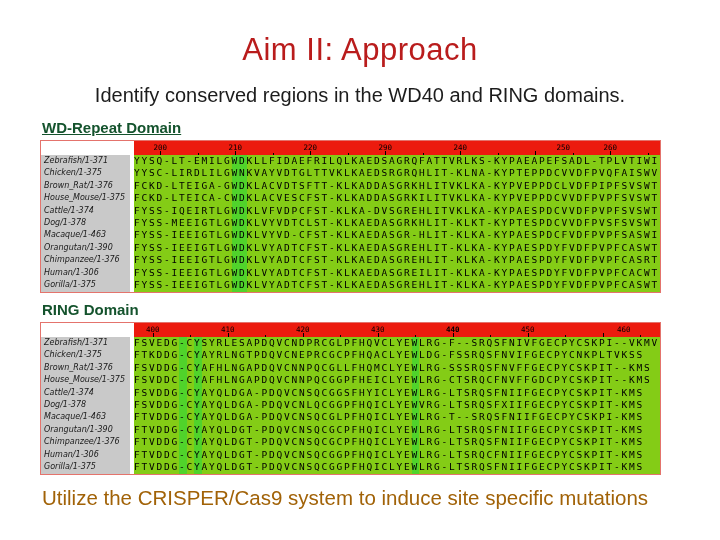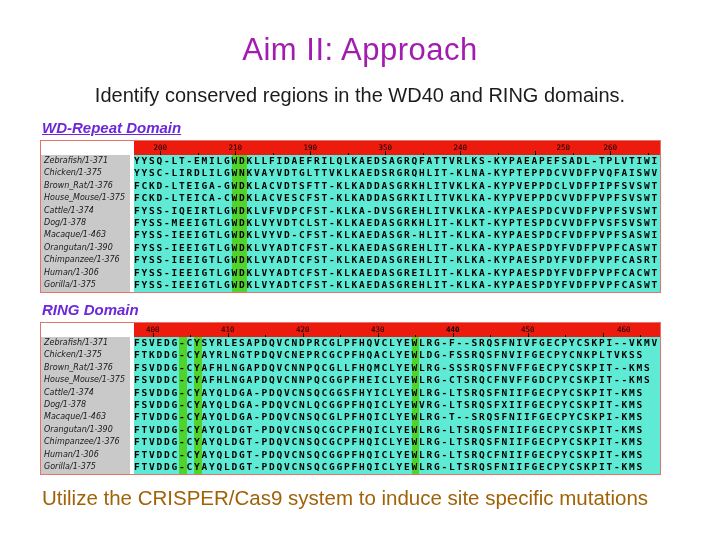--- a/index.html
+++ b/index.html
@@ -2,57 +2,57 @@
 <html><head>
 <meta charset="utf-8">
 <style>
   html,body { margin:0; padding:0; }
   .slide {
     position:relative; width:720px; height:540px; background:#ffffff;
     font-family:"Liberation Sans", sans-serif; overflow:hidden;
   }
   .title {
     position:absolute; top:32px; left:0; width:100%;
-    text-align:center; font-size:31px; color:#a21caf; letter-spacing:0.5px;
+    text-align:center; font-size:31px; color:#b91c1c; letter-spacing:0.5px;
   }
   .subtitle {
     position:absolute; top:84px; left:0; width:100%;
     text-align:center; font-size:20px; color:#1c1c1c;
   }
   .footer {
     position:absolute; left:42px; top:486px;
     font-size:20.5px; color:#a16207; white-space:nowrap;
   }
   .aln { position:absolute; left:40px; width:621px; }
   #aln-wd   { top:119px; }
   #aln-ring { top:301px; }
   .aln-label {
-    font-size:15px; font-weight:bold; color:#6d28d9;
-    line-height:18px; margin-left:2px; white-space:nowrap;font-style:italic;
+    font-size:15px; font-weight:bold; color:#14532d;
+    line-height:18px; margin-left:2px; white-space:nowrap;
   }
   .aln-label.u { text-decoration:underline; }
   .aln-block {
     position:relative; margin-top:3px; height:151px;
     border:1px solid #e4736c; background:#ffffff;
   }
   .species { position:absolute; left:0; top:14px; bottom:0; width:89px; background:#c9c9c9; overflow:hidden; }
   .species-row {
     height:12.4px; line-height:12.5px; padding-left:3px;
     font-family:"DejaVu Sans", sans-serif; font-style:italic;
     font-size:8px; color:#191919; white-space:nowrap; overflow:hidden;
   }
   .seqpanel { position:absolute; left:93px; top:0; right:0; bottom:0; }
   .ruler { position:relative; height:14px; background:#ec1b0e; overflow:hidden; }
   .ruler-label {
     position:absolute; top:2px; transform:translateX(-50%);
     font-family:"DejaVu Sans Mono", monospace; font-size:7.5px; color:#000000;
   }
   .tick { position:absolute; bottom:0; width:1px; background:#000000; }
   .tick.major { height:4px; } .tick.minor { height:2px; }
-  .seqrows { position:absolute; top:14px; left:0; right:0; bottom:0; background:#5eead4; overflow:hidden;font-weight:bold; }
+  .seqrows { position:absolute; top:14px; left:0; right:0; bottom:0; background:#84cc16; overflow:hidden; }
   .hl { position:absolute; top:0; bottom:0; background:#50d32b; }
   .seq-row {
     position:relative; height:12.4px; line-height:12.6px;
     font-family:"DejaVu Sans Mono", monospace; font-size:9.5px;
     letter-spacing:1.78px; color:#000000; white-space:pre; overflow:hidden;
   }
 </style>
 </head>
 <body>
 
@@ -77,24 +77,24 @@
           <div class="species-row">Gorilla/1-375</div>
         </div>
       <div class="seqpanel">
         <div class="ruler">
             <div class="ruler-label" style="left: 26.25px;">200</div>
             <div class="tick major" style="left: 26.25px;"></div>
             <div class="tick minor" style="left: 63.75px;"></div>
             <div class="ruler-label" style="left: 101.25px;">210</div>
             <div class="tick major" style="left: 101.25px;"></div>
             <div class="tick minor" style="left: 138.75px;"></div>
-            <div class="ruler-label" style="left: 176.25px;">190</div>
+            <div class="ruler-label" style="left: 176.25px;">220</div>
             <div class="tick major" style="left: 176.25px;"></div>
             <div class="tick minor" style="left: 213.75px;"></div>
-            <div class="ruler-label" style="left: 251.25px;">350</div>
+            <div class="ruler-label" style="left: 251.25px;">290</div>
             <div class="tick major" style="left: 251.25px;"></div>
             <div class="tick minor" style="left: 288.75px;"></div>
             <div class="ruler-label" style="left: 326.25px;">240</div>
             <div class="tick major" style="left: 326.25px;"></div>
             <div class="tick minor" style="left: 363.75px;"></div>
             <div class="ruler-label" style="left: 401.25px; margin-left: 28px;">250</div>
             <div class="tick major" style="left: 401.25px;"></div>
             <div class="tick minor" style="left: 438.75px;"></div>
             <div class="ruler-label" style="left: 476.25px;">260</div>
             <div class="tick major" style="left: 476.25px;"></div>

